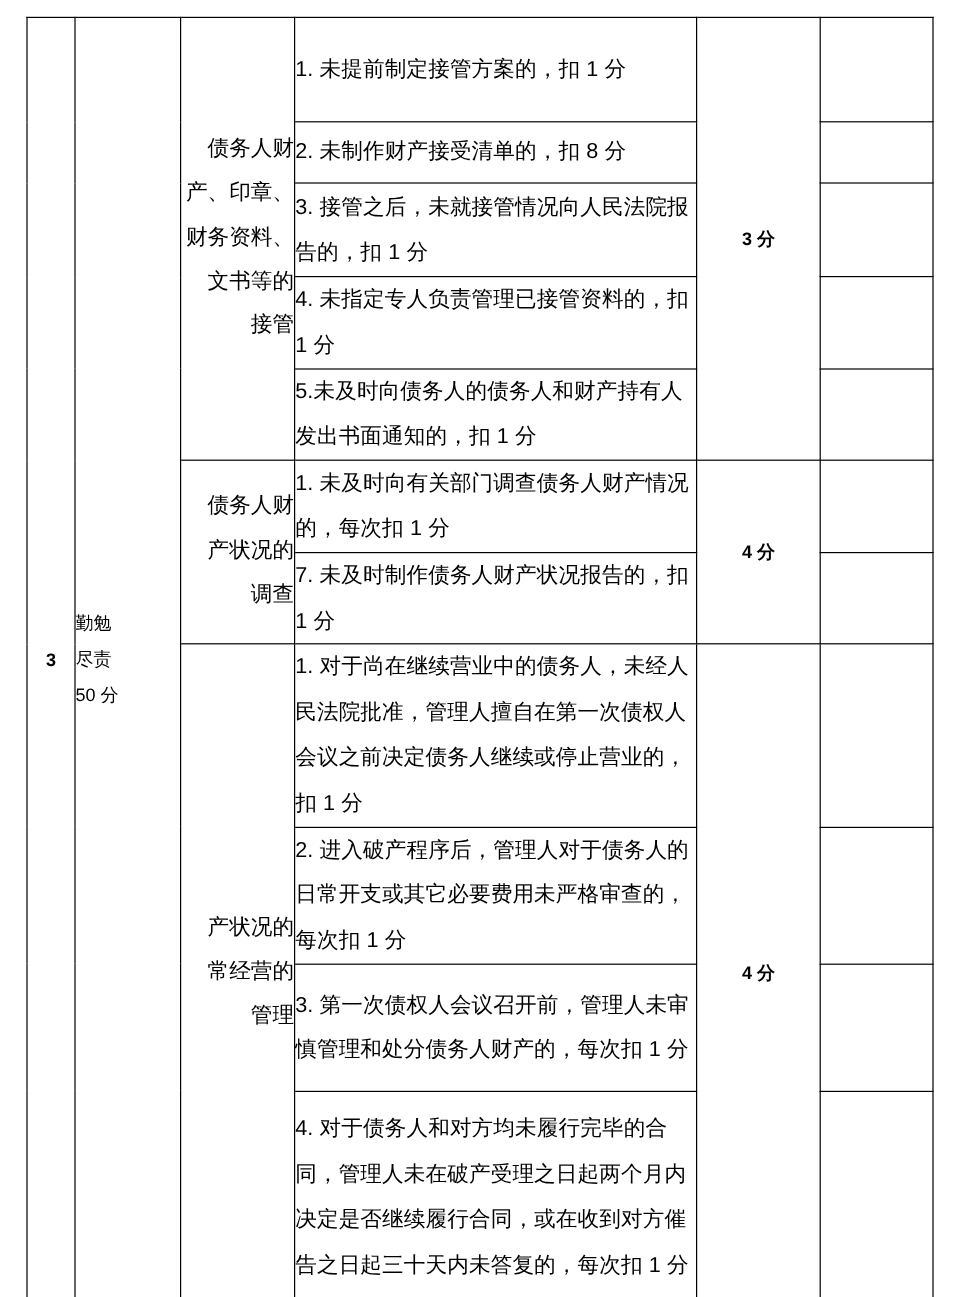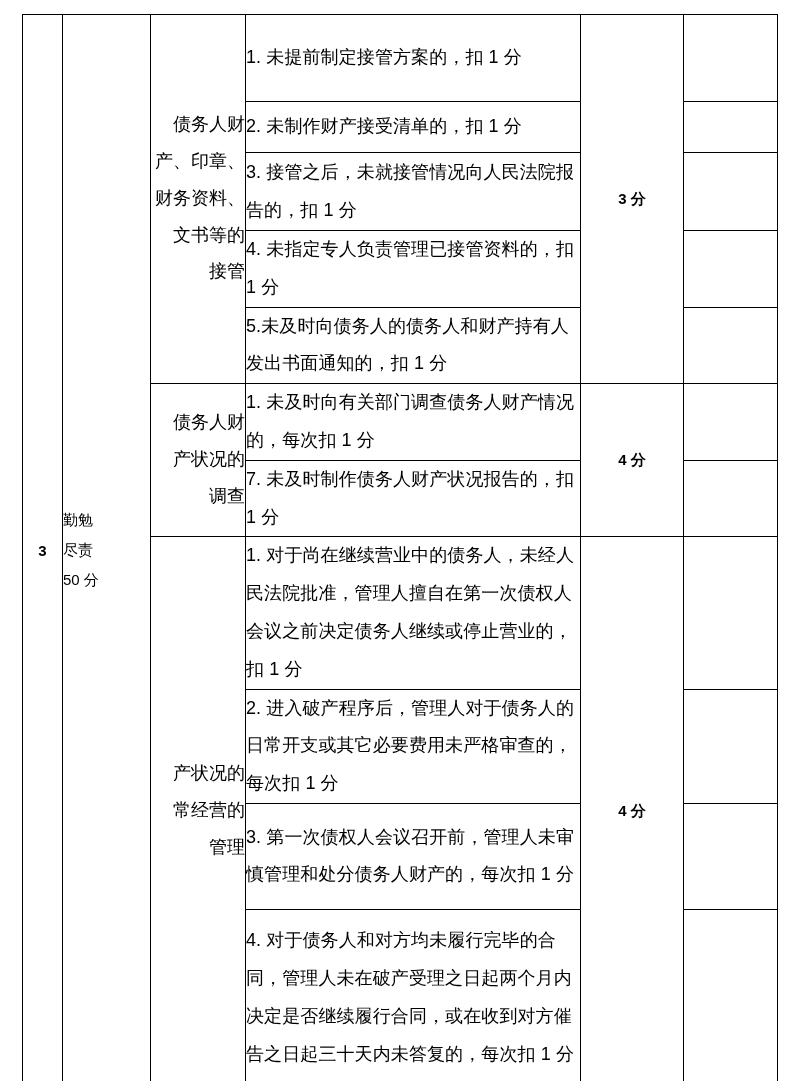--- a/index.html
+++ b/index.html
@@ -107,21 +107,21 @@
           <span class="line">产、印章、</span>
           <span class="line">财务资料、</span>
           <span class="line">文书等的</span>
           <span class="line">接管</span>
         </td>
         <td class="cell-item" style="height:86px;">1. 未提前制定接管方案的，扣 1 分</td>
         <td class="cell-score" rowspan="5">3 分</td>
         <td class="cell-blank" style="height:86px;"></td>
       </tr>
       <tr>
-        <td class="cell-item" style="height:50px;">2. 未制作财产接受清单的，扣 1 分</td>
+        <td class="cell-item" style="height:50px;">2. 未制作财产接受清单的，扣 8 分</td>
         <td class="cell-blank" style="height:50px;"></td>
       </tr>
       <tr>
         <td class="cell-item" style="height:77px;">3. 接管之后，未就接管情况向人民法院报告的，扣 1 分</td>
         <td class="cell-blank" style="height:77px;"></td>
       </tr>
       <tr>
         <td class="cell-item" style="height:70px;">4. 未指定专人负责管理已接管资料的，扣 1 分</td>
         <td class="cell-blank" style="height:70px;"></td>
       </tr>

